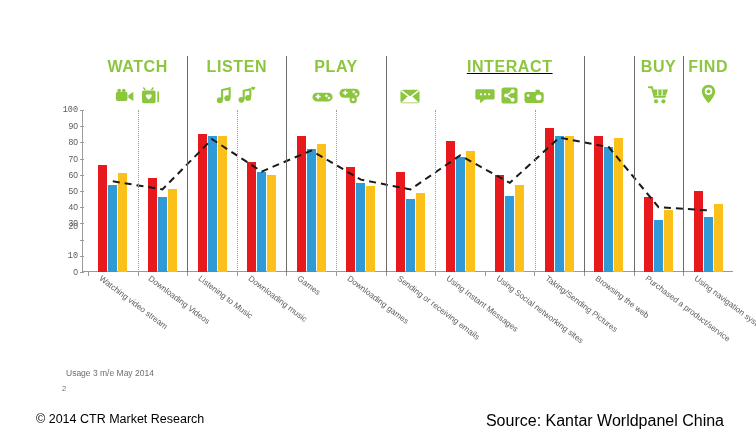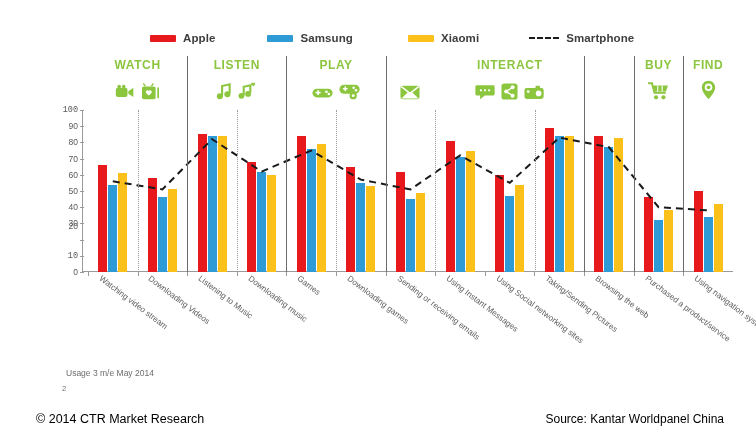--- a/index.html
+++ b/index.html
@@ -28,21 +28,21 @@
   }
   .lg0{margin-left:0}
   .lg1{margin-left:52px}
   .lg2{margin-left:55px}
   .lg3{margin-left:50px}
 
   
   .cat-band{position:absolute;left:88px;top:58px;width:645px;height:46px;}
   .cat{position:absolute;top:0;text-align:center;}
   .cat-name{
-    font-size:12px;font-weight:bold;color:#8CC63E;letter-spacing:.6px;
+    font-size:16px;font-weight:bold;color:#8CC63E;letter-spacing:.6px;
     margin-bottom:2px;
   }
   .cat-icons{display:flex;justify-content:center;align-items:flex-end;gap:6px;height:26px;}
   .cat-icons svg{display:block;}
   .divider{
     position:absolute;top:18px;width:0;border-left:1px solid #8a8a8a;height:16px;
   }
 
   
   .plot{position:absolute;left:88px;top:110px;width:645px;height:162px;}
@@ -74,45 +74,27 @@
   .xlab{
     position:absolute;top:2px;
     font-size:8.2px;color:#5e5e5e;white-space:nowrap;
     transform-origin:left top;transform:rotate(37deg);
   }
 
   
   .usage{position:absolute;left:66px;top:368px;font-size:8.5px;color:#6d6d6d;}
   .pageno{position:absolute;left:62px;top:384px;font-size:7.5px;color:#6d6d6d;}
   .footer-left{position:absolute;left:36px;top:412px;font-size:12.5px;color:#000;}
-  .footer-right{position:absolute;right:32px;top:412px;font-size:12px;color:#000;}
+  .footer-right{position:absolute;right:32px;top:412px;font-size:16px;color:#000;}
 </style>
 </head>
 <body>
 
 <div id="slide">
 
-  <div class="legend">
-    <div class="legend-item lg0">
-      <span class="swatch" style="background: rgb(232, 25, 28);"></span>
-      <span class="lbl">Apple</span>
-    </div>
-    <div class="legend-item lg1">
-      <span class="swatch" style="background: rgb(46, 155, 214);"></span>
-      <span class="lbl">Samsung</span>
-    </div>
-    <div class="legend-item lg2">
-      <span class="swatch" style="background: rgb(251, 192, 26);"></span>
-      <span class="lbl">Xiaomi</span>
-    </div>
-    <div class="legend-item lg3">
-      <span class="dashline" style="border-top-color: rgb(26, 26, 26);"></span>
-      <span class="lbl">Smartphone</span>
-    </div>
-  </div>
 
   <div class="cat-band" id="catBand">
       <div class="cat" style="left: 0px; width: 99.2308px;">
         <div class="cat-name">WATCH</div>
         <div class="cat-icons">
           <span>
             <svg width="20" height="16" viewBox="0 0 24 18">
               <rect x="1" y="4" width="14" height="11" rx="2.5" fill="#8CC63E"></rect>
               <path d="M16 8l6-4v11l-6-4z" fill="#8CC63E"></path>
               <circle cx="5" cy="2.5" r="2.2" fill="#8CC63E"></circle>
@@ -179,21 +161,21 @@
         <div class="cat-icons">
           <span>
             <svg width="20" height="15" viewBox="0 0 22 16">
               <rect x="0.5" y="0.5" width="21" height="15" rx="2.5" fill="#8CC63E"></rect>
               <path d="M1.5 14.5L9 7.5h4l7.5 7z" fill="#fff"></path>
               <path d="M1.5 1.5L11 9l9.5-7.5" stroke="#fff" stroke-width="1.6" fill="none"></path>
             </svg>
           </span>
         </div>
       </div>
-      <div class="cat" style="left: 347.308px; width: 148.846px;">
+      <div class="cat" style="left: 347.308px; width: 148.846px; text-decoration: underline;">
         <div class="cat-name">INTERACT</div>
         <div class="cat-icons">
           <span>
             <svg width="20" height="16" viewBox="0 0 22 17">
               <path d="M2 1h18a1.6 1.6 0 011.6 1.6v8.2A1.6 1.6 0 0120 12.4h-9.2L5.6 16.4v-4H2A1.6 1.6 0 01.4 10.8V2.6A1.6 1.6 0 012 1z" fill="#8CC63E"></path>
               <circle cx="6.5" cy="6.7" r="1.25" fill="#fff"></circle>
               <circle cx="11" cy="6.7" r="1.25" fill="#fff"></circle>
               <circle cx="15.5" cy="6.7" r="1.25" fill="#fff"></circle>
             </svg>
           </span>

